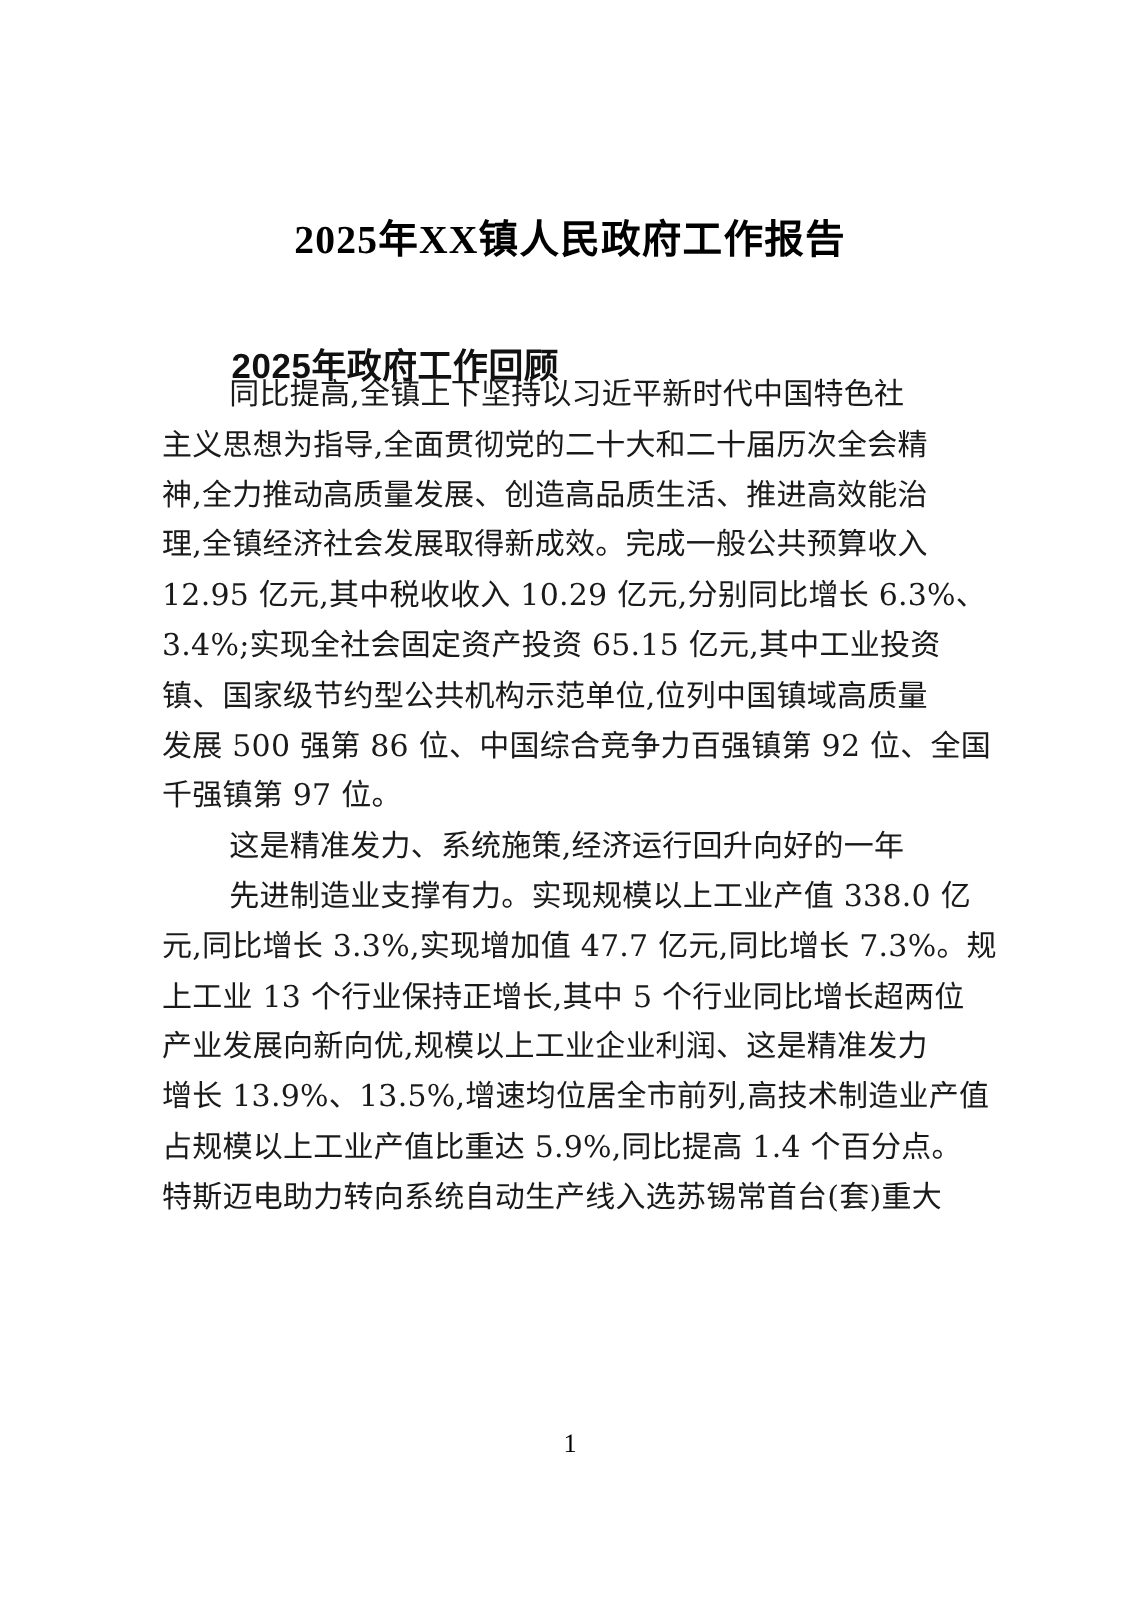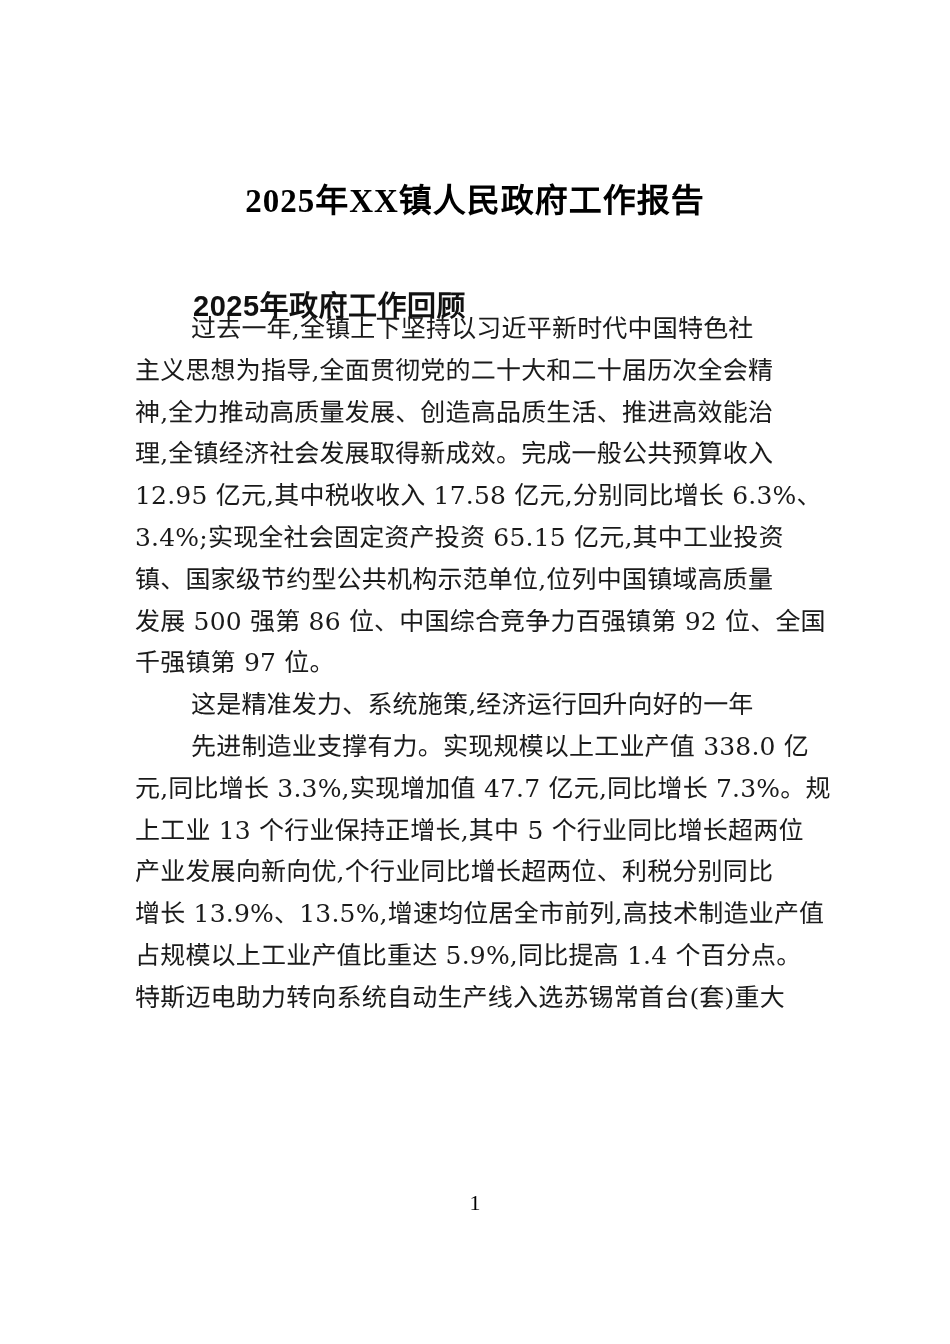--- a/index.html
+++ b/index.html
@@ -92,34 +92,34 @@
 </head>
 <body>
 
 <div class="page">
 
   <h1 class="doc-title">2025年XX镇人民政府工作报告</h1>
 
   <h2 class="section-heading">2025年政府工作回顾</h2>
 
   <div class="body-block">
-      <div class="body-line just indent">过去一年,全镇上下坚持以习近平新时代中国特色社</div>
+      <div class="body-line just indent">同比提高,全镇上下坚持以习近平新时代中国特色社</div>
       <div class="body-line just">主义思想为指导,全面贯彻党的二十大和二十届历次全会精</div>
       <div class="body-line just">神,全力推动高质量发展、创造高品质生活、推进高效能治</div>
       <div class="body-line just">理,全镇经济社会发展取得新成效。完成一般公共预算收入</div>
-      <div class="body-line just">12.95 亿元,其中税收收入 17.58 亿元,分别同比增长 6.3%、</div>
+      <div class="body-line just">12.95 亿元,其中税收收入 10.29 亿元,分别同比增长 6.3%、</div>
       <div class="body-line just">3.4%;实现全社会固定资产投资 65.15 亿元,其中工业投资</div>
       <div class="body-line just">镇、国家级节约型公共机构示范单位,位列中国镇域高质量</div>
       <div class="body-line just">发展 500 强第 86 位、中国综合竞争力百强镇第 92 位、全国</div>
       <div class="body-line just">千强镇第 97 位。</div>
       <div class="body-line just indent">这是精准发力、系统施策,经济运行回升向好的一年</div>
       <div class="body-line just indent">先进制造业支撑有力。实现规模以上工业产值 338.0 亿</div>
       <div class="body-line just">元,同比增长 3.3%,实现增加值 47.7 亿元,同比增长 7.3%。规</div>
       <div class="body-line just">上工业 13 个行业保持正增长,其中 5 个行业同比增长超两位</div>
-      <div class="body-line just">产业发展向新向优,个行业同比增长超两位、利税分别同比</div>
+      <div class="body-line just">产业发展向新向优,规模以上工业企业利润、这是精准发力</div>
       <div class="body-line just">增长 13.9%、13.5%,增速均位居全市前列,高技术制造业产值</div>
       <div class="body-line just">占规模以上工业产值比重达 5.9%,同比提高 1.4 个百分点。</div>
       <div class="body-line just">特斯迈电助力转向系统自动生产线入选苏锡常首台(套)重大</div>
     </div>
 
   <div class="page-number">1</div>
 
 </div>
 
 </body></html>

